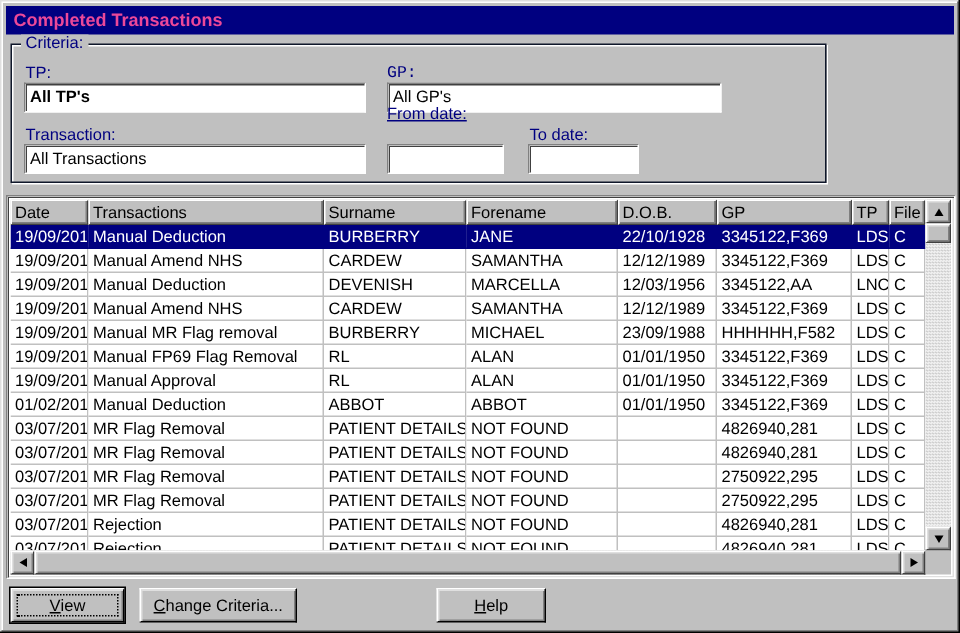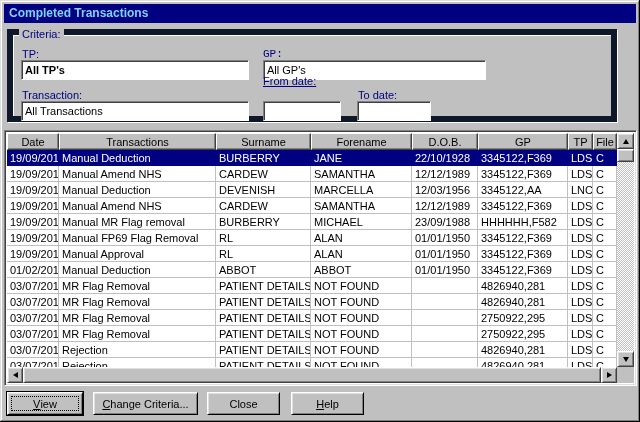--- a/index.html
+++ b/index.html
@@ -9,28 +9,28 @@
   .window {
     position:absolute; left:0; top:0; width:640px; height:422px;
     background:#c0c0c0;
     font-family:"Liberation Sans", sans-serif; font-size:11px; color:#000;
     box-shadow: inset -1px -1px 0 #000000, inset 1px 1px 0 #dfdfdf,
                 inset -2px -2px 0 #808080, inset 2px 2px 0 #ffffff;
   }
 
   .titlebar {
     position:absolute; left:4px; top:4px; right:4px; height:19px;
-    background:#000080; color:#7dd3fc; font-weight:bold; font-size:12px;
+    background:#000080; color:#ec4899; font-weight:bold; font-size:12px;
     line-height:19px; padding-left:5px; overflow:hidden;
   }
 
   
   .groupbox {
-    position:absolute; left:7px; top:29px; width:610px; height:93px;
-    border:6px solid #0f172a;
+    position:absolute; left:7px; top:29px; width:544px; height:93px;
+    border:1px solid #0f172a;
     box-shadow: 1px 1px 0 #ffffff, inset 1px 1px 0 #ffffff;
   }
   .groupbox-legend {
     position:absolute; top:-7px; left:6px; background:#c0c0c0;
     padding:0 3px; color:#000080;
   }
   .field-label { position:absolute; color:#000080; white-space:nowrap; }
   .edit {
     position:absolute; height:20px; background:#fff; color:#000;
     border:1px solid; border-color:#808080 #ffffff #ffffff #808080;
@@ -57,21 +57,21 @@
     box-shadow: inset 1px 1px 0 #404040, inset -1px -1px 0 #dfdfdf;
   }
   .grid-area {
     position:absolute; left:2px; top:2px; right:19px; bottom:18px;
     overflow:hidden; background:#fff;
   }
   table { border-collapse:separate; border-spacing:0; table-layout:fixed; width:610px; }
   col.c1{width:52px} col.c2{width:157px} col.c3{width:95px} col.c4{width:101px}
   col.c5{width:66px} col.c6{width:90px} col.c7{width:25px} col.c8{width:24px}
   th {
-    height:17px; background:#c0c0c0; font-weight:normal; text-align:center;
+    height:17px; background:#c0c0c0; font-weight:normal; text-align:left;
     padding:0 2px; white-space:nowrap; overflow:hidden;
     border:1px solid; border-color:#ffffff #404040 #404040 #ffffff;
     box-shadow: inset -1px -1px 0 #808080;
     font-size:11px;
   }
   td {
     height:16px; padding:0 1px 0 3px; white-space:nowrap; overflow:hidden;
     border-right:1px solid #c0c0c0; border-bottom:1px solid #c0c0c0;
     background:#fff; font-size:11px;
   }
@@ -341,16 +341,15 @@
       <div class="sb-btn h-right">
           <span class="arr arr-right"></span>
         </div>
     </div>
 
     <div class="corner"></div>
   </div>
 
   <button class="btn btn-view"><u>V</u>iew</button>
   <button class="btn btn-change"><u>C</u>hange Criteria...</button>
-  <button class="btn btn-close">Close</button>
   <button class="btn btn-help"><u>H</u>elp</button>
 
 </div>
 
 </body></html>

